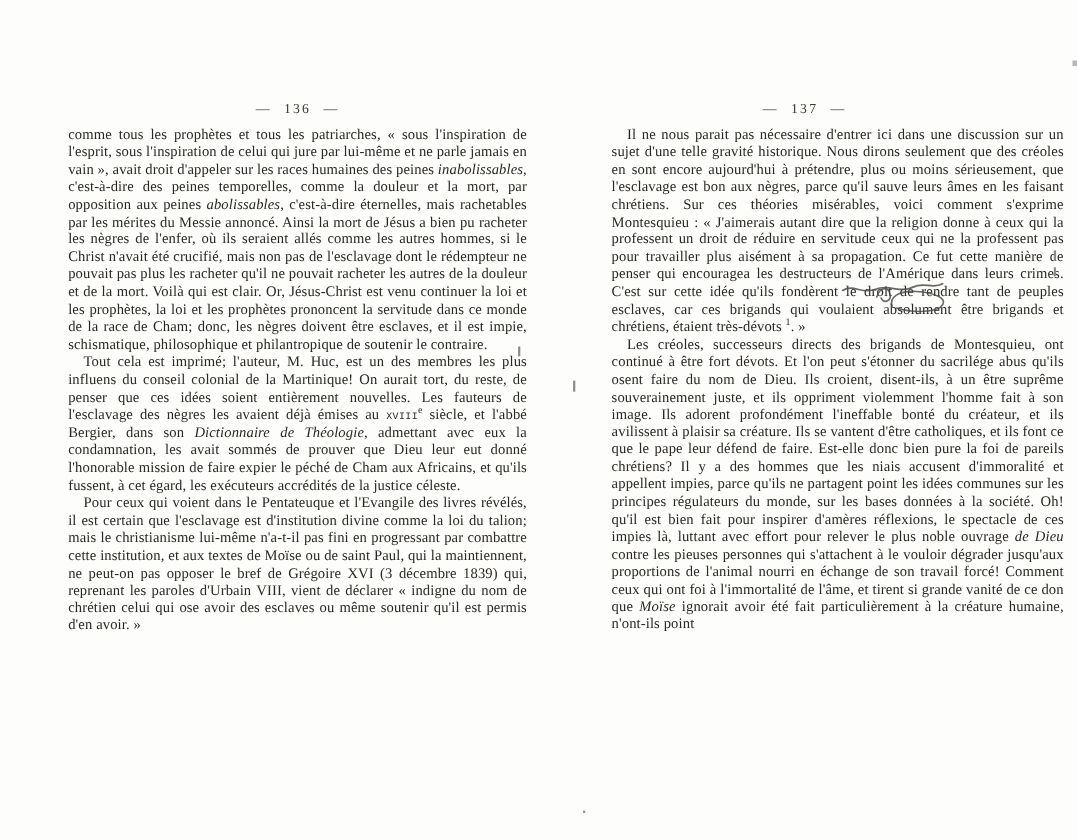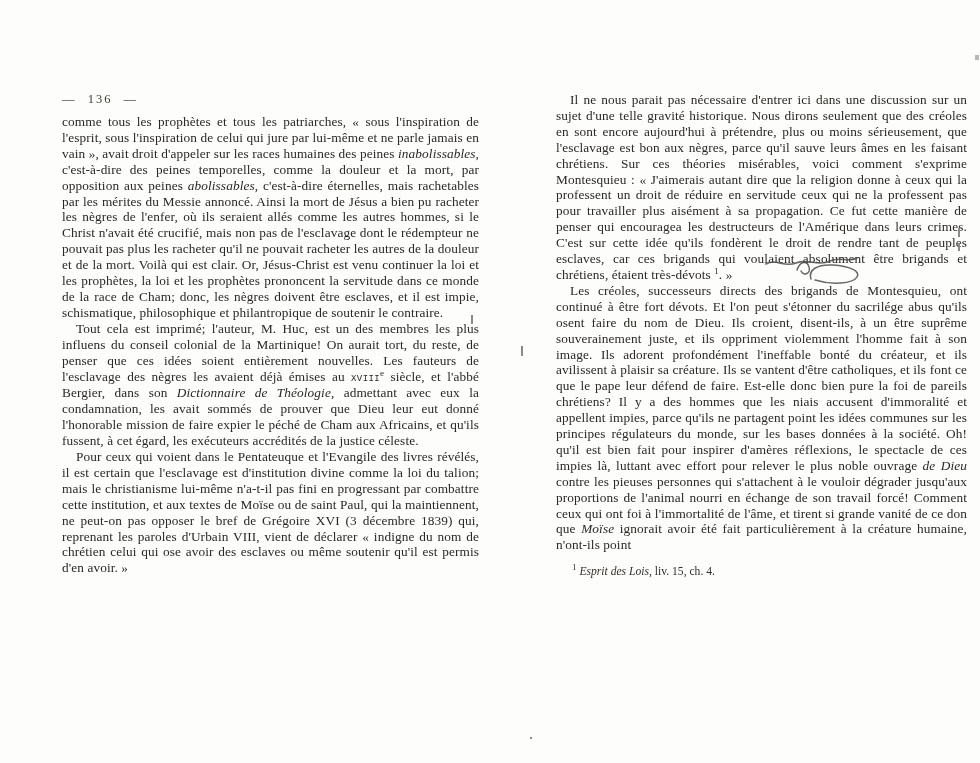--- a/index.html
+++ b/index.html
@@ -16,21 +16,21 @@
     font-family: "Liberation Serif", "DejaVu Serif", serif;
     color: #2b2823;
   }
   .page {
     position: absolute;
     top: 92px;
   }
   .page-left  { left: 62px;  width: 417px; }
   .page-right { left: 556px; width: 411px; }
   .page-header {
-    text-align: left;
+    text-align: center;
     font-size: 12.5px;
     letter-spacing: 2px;
     word-spacing: 6px;
     color: #3c392f;
     margin: 0 0 7px 0;
   }
   .page-right .page-header { margin-right: 60px; }
   .page-body p.para {
     margin: 0;
     font-size: 13.3px;
@@ -75,25 +75,25 @@
   <div class="page page-left">
     <div class="page-header">— 136 —</div>
     <div class="page-body">
         <p class="para"><span>comme tous les prophètes et tous les patriarches, « sous l'inspiration de l'esprit, sous l'inspiration de celui qui jure par lui-même et ne parle jamais en vain », avait droit d'appeler sur les races humaines des peines </span><i>inabolissables</i><span>, c'est-à-dire des peines temporelles, comme la douleur et la mort, par opposition aux peines </span><i>abolissables</i><span>, c'est-à-dire éternelles, mais rachetables par les mérites du Messie annoncé. Ainsi la mort de Jésus a bien pu racheter les nègres de l'enfer, où ils seraient allés comme les autres hommes, si le Christ n'avait été crucifié, mais non pas de l'esclavage dont le rédempteur ne pouvait pas plus les racheter qu'il ne pouvait racheter les autres de la douleur et de la mort. Voilà qui est clair. Or, Jésus-Christ est venu continuer la loi et les prophètes, la loi et les prophètes prononcent la servitude dans ce monde de la race de Cham; donc, les nègres doivent être esclaves, et il est impie, schismatique, philosophique et philantropique de soutenir le contraire.</span></p>
         <p class="para indent"><span>Tout cela est imprimé; l'auteur, M. Huc, est un des membres les plus influens du conseil colonial de la Martinique! On aurait tort, du reste, de penser que ces idées soient entièrement nouvelles. Les fauteurs de l'esclavage des nègres les avaient déjà émises au </span><span class="sc">xviii</span><sup>e</sup><span> siècle, et l'abbé Bergier, dans son </span><i>Dictionnaire de Théologie</i><span>, admettant avec eux la condamnation, les avait sommés de prouver que Dieu leur eut donné l'honorable mission de faire expier le péché de Cham aux Africains, et qu'ils fussent, à cet égard, les exécuteurs accrédités de la justice céleste.</span></p>
         <p class="para indent"><span>Pour ceux qui voient dans le Pentateuque et l'Evangile des livres révélés, il est certain que l'esclavage est d'institution divine comme la loi du talion; mais le christianisme lui-même n'a-t-il pas fini en progressant par combattre cette institution, et aux textes de Moïse ou de saint Paul, qui la maintiennent, ne peut-on pas opposer le bref de Grégoire XVI (3 décembre 1839) qui, reprenant les paroles d'Urbain VIII, vient de déclarer « indigne du nom de chrétien celui qui ose avoir des esclaves ou même soutenir qu'il est permis d'en avoir. »</span></p>
       </div>
   </div>
 
   <div class="page page-right">
+    <div class="page-header">— 137 —</div>
     <div class="page-body">
         <p class="para indent"><span>Il ne nous parait pas nécessaire d'entrer ici dans une discussion sur un sujet d'une telle gravité historique. Nous dirons seulement que des créoles en sont encore aujourd'hui à prétendre, plus ou moins sérieusement, que l'esclavage est bon aux nègres, parce qu'il sauve leurs âmes en les faisant chrétiens. Sur ces théories misérables, voici comment s'exprime Montesquieu : « J'aimerais autant dire que la religion donne à ceux qui la professent un droit de réduire en servitude ceux qui ne la professent pas pour travailler plus aisément à sa propagation. Ce fut cette manière de penser qui encouragea les destructeurs de l'Amérique dans leurs crimes. C'est sur cette idée qu'ils fondèrent le droit de rendre tant de peuples esclaves, car ces brigands qui voulaient absolument être brigands et chrétiens, étaient très-dévots </span><sup>1</sup><span>. »</span></p>
         <p class="para indent"><span>Les créoles, successeurs directs des brigands de Montesquieu, ont continué à être fort dévots. Et l'on peut s'étonner du sacrilége abus qu'ils osent faire du nom de Dieu. Ils croient, disent-ils, à un être suprême souverainement juste, et ils oppriment violemment l'homme fait à son image. Ils adorent profondément l'ineffable bonté du créateur, et ils avilissent à plaisir sa créature. Ils se vantent d'être catholiques, et ils font ce que le pape leur défend de faire. Est-elle donc bien pure la foi de pareils chrétiens? Il y a des hommes que les niais accusent d'immoralité et appellent impies, parce qu'ils ne partagent point les idées communes sur les principes régulateurs du monde, sur les bases données à la société. Oh! qu'il est bien fait pour inspirer d'amères réflexions, le spectacle de ces impies là, luttant avec effort pour relever le plus noble ouvrage </span><i>de Dieu</i><span> contre les pieuses personnes qui s'attachent à le vouloir dégrader jusqu'aux proportions de l'animal nourri en échange de son travail forcé! Comment ceux qui ont foi à l'immortalité de l'âme, et tirent si grande vanité de ce don que </span><i>Moïse</i><span> ignorait avoir été fait particulièrement à la créature humaine, n'ont-ils point</span></p>
       </div>
-    <div class="footnote"><sup>1</sup><span><span> </span><i>Esprit des Lois</i><span>, liv. 15, ch. 4.</span></span></div>
   </div>
 
   <svg class="pen-overlay" width="980" height="763" viewBox="0 0 980 763" xmlns="http://www.w3.org/2000/svg">
     <path d="M766,264 C 776,258 784,268 796,263 C 808,258 818,267 830,261 C 840,256 848,263 857,258" fill="none" stroke="#4d4d4d" stroke-width="1.6" stroke-linecap="round" opacity="0.85"></path>
     <path d="M797,270 c 3,-9 10,-10 12,-3 c 2,6 -5,10 -8,4 m 10,8 c -3,-9 6,-15 22,-14 c 16,1 28,6 24,12 c -4,7 -26,8 -42,3" fill="none" stroke="#4d4d4d" stroke-width="1.5" stroke-linecap="round" opacity="0.85"></path>
   </svg>
 
   <div class="speck" style="left:471px; top:315px; width:2px; height:9px;"></div>
   <div class="speck" style="left:521px; top:346px; width:2px; height:10px;"></div>
   <div class="speck" style="left:958px; top:228px; width:2px; height:9px;"></div>

